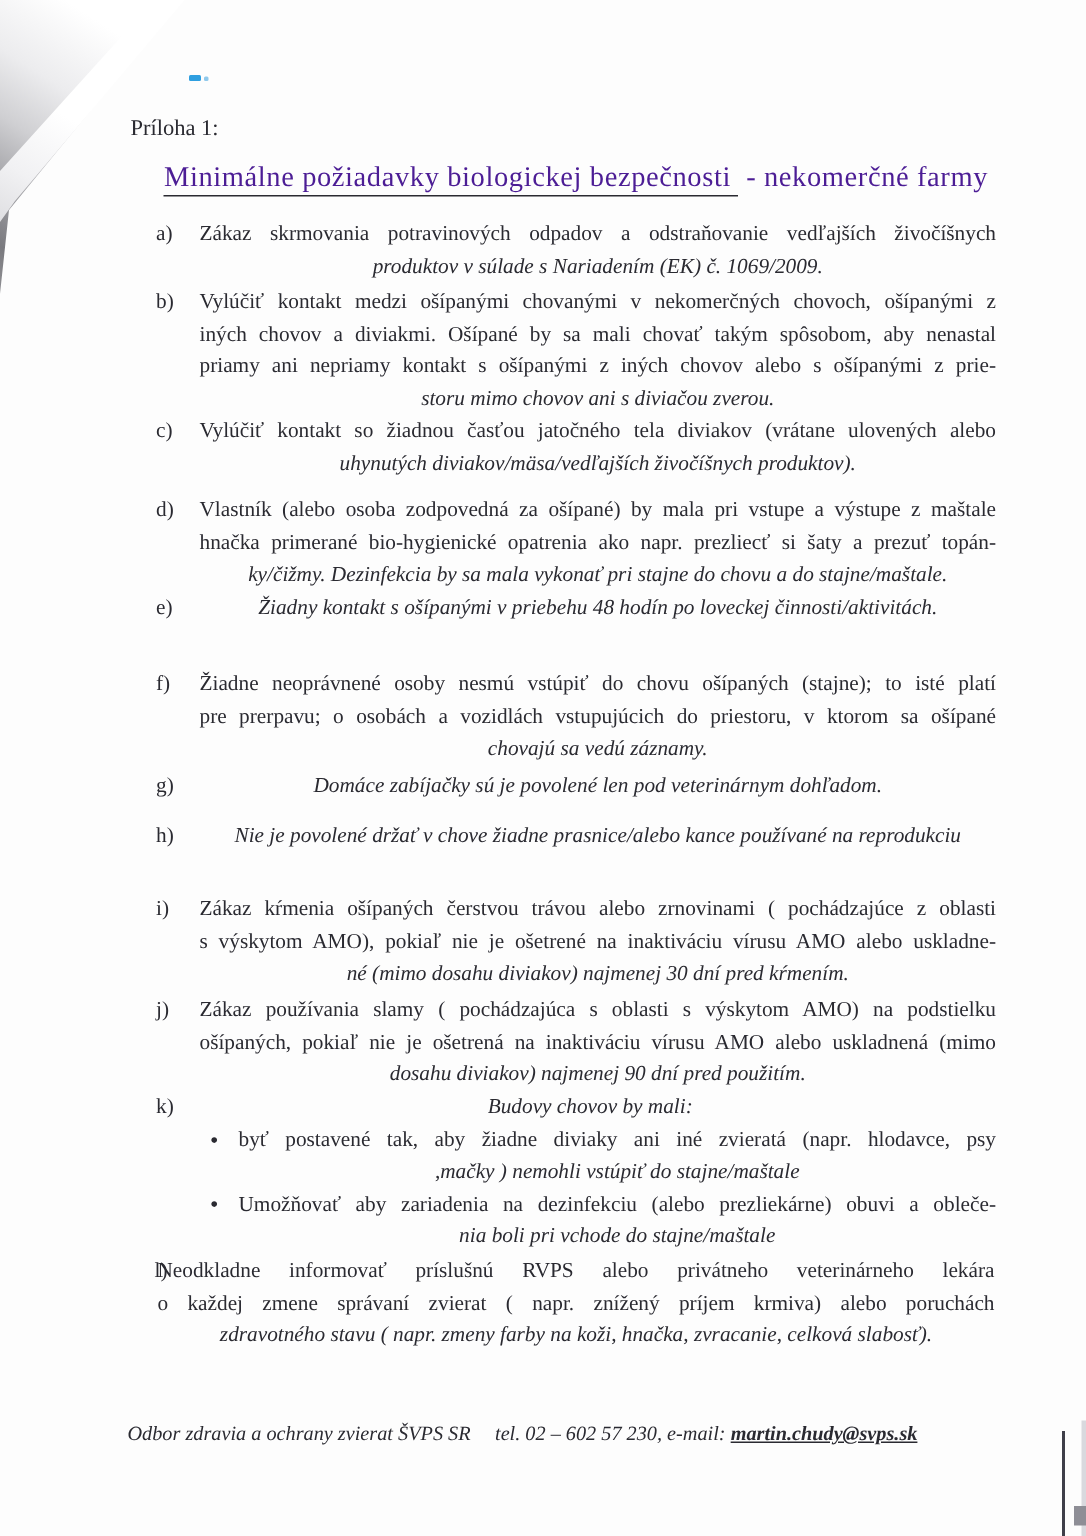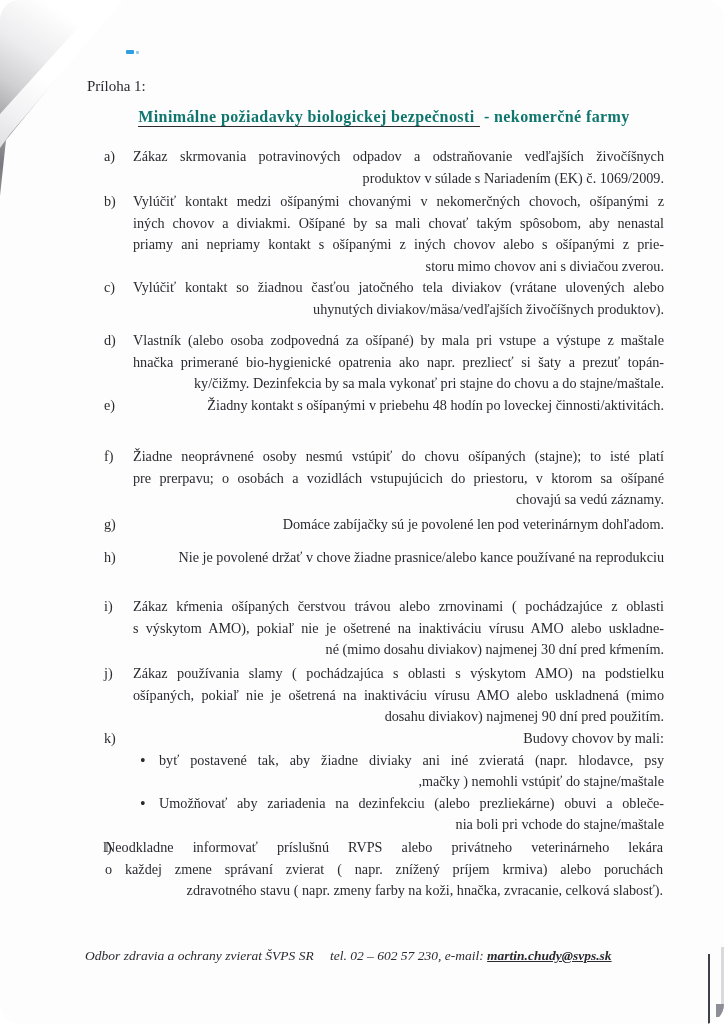--- a/index.html
+++ b/index.html
@@ -2,21 +2,20 @@
 <html><head>
 <meta charset="utf-8">
 <style>
   html,body{margin:0;padding:0;}
   body{width:724px;height:1024px;background:#ffffff;}
   .page{
     position:relative;width:724px;height:1024px;overflow:hidden;
     background:#fdfdfd;
     font-family:"Liberation Serif",serif;
     color:#2a2a31;
-    border-radius:20px;
   }
   
   .fold{position:absolute;left:0;top:0;width:136px;height:212px;}
   .fold .shadow{
     position:absolute;left:0;top:0;width:136px;height:212px;
     background:linear-gradient(213deg,#ffffff 20%,#ececee 40%,#cfcfd2 55%,#a2a2a6 70%,#7a7a7f 84%,#8f8f93 94%,#c9c9cc 100%);
     clip-path:polygon(0 0,121px 0,6px 140px,0 196px);
   }
   .fold .curl{
     position:absolute;left:0;top:0;width:136px;height:160px;
@@ -26,33 +25,33 @@
   
   .bluemark{position:absolute;left:126px;top:50px;width:8px;height:4px;background:#2f9fe0;border-radius:1px;}
   .bluedot{position:absolute;left:136px;top:51px;width:3px;height:3px;background:#8fc9ec;border-radius:1px;}
   .vline{position:absolute;left:708px;top:954px;width:2px;height:70px;background:#3f3f49;}
   .edgeline{position:absolute;left:721px;top:947px;width:3px;height:77px;background:#d9d9de;}
   .graymark{position:absolute;left:716px;top:1004px;width:8px;height:13px;background:#8e8e96;}
   
   .annex{position:absolute;left:87px;top:78px;font-size:15px;}
   .title{
     position:absolute;left:104px;top:108px;width:560px;text-align:center;
-    font-weight:bold;font-size:16px;letter-spacing:.4px;color:#0f766e;white-space:nowrap;
+    font-weight:normal;font-size:19px;letter-spacing:.4px;color:#4c1d95;white-space:nowrap;
   }
   .title .u{border-bottom:1.6px solid #2a2a31;padding-bottom:1px;padding-right:5px;}
   
   .items{position:absolute;left:0;top:0;width:724px;height:1024px;}
   .item{position:absolute;left:104px;width:560px;font-size:14.2px;line-height:21.5px;}
   .ilabel{position:absolute;left:0;top:0;}
   .lines{margin-left:29px;}
   .item-k .lines{margin-left:19px;}
   .item-l{left:103px;}
   .item-l .lines{margin-left:2px;}
   .jl{text-align:justify;text-align-last:justify;white-space:nowrap;}
-  .ll{text-align:right;white-space:nowrap;}
+  .ll{text-align:center;white-space:nowrap;font-style:italic;}
   .brow{display:flex;margin-left:17px;}
   .brow .dot{flex:0 0 19px;width:19px;font-size:16px;}
   .blines{flex:1;min-width:0;}
   .items .item:nth-child(1){top:146px}
   .items .item:nth-child(2){top:191px}
   .items .item:nth-child(3){top:277px}
   .items .item:nth-child(4){top:330px}
   .items .item:nth-child(5){top:395px}
   .items .item:nth-child(6){top:446px}
   .items .item:nth-child(7){top:514px}

